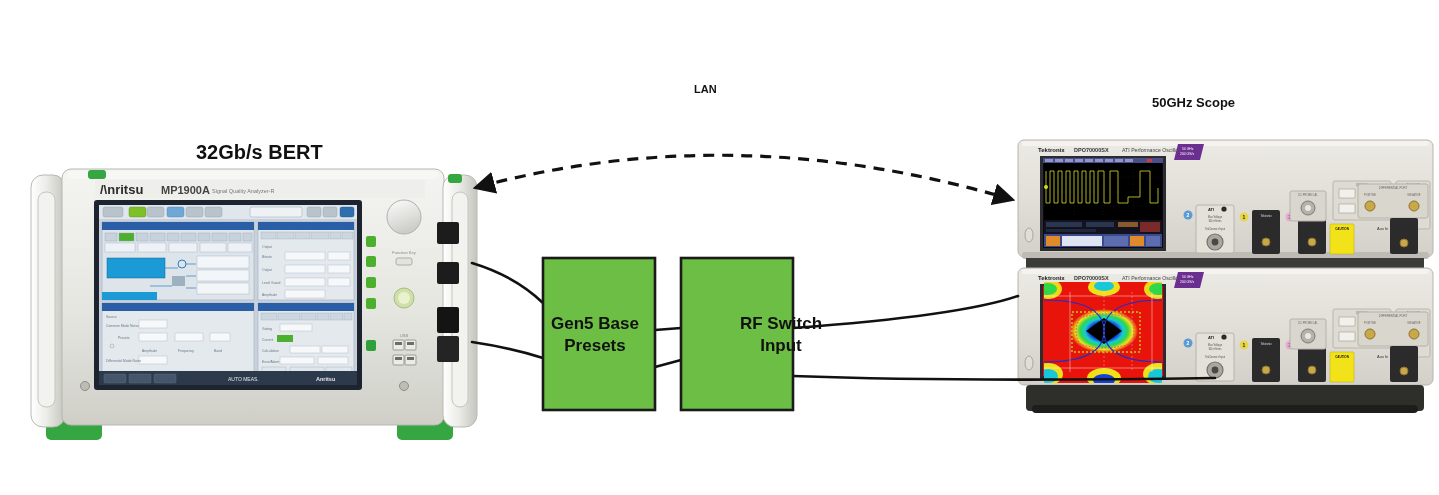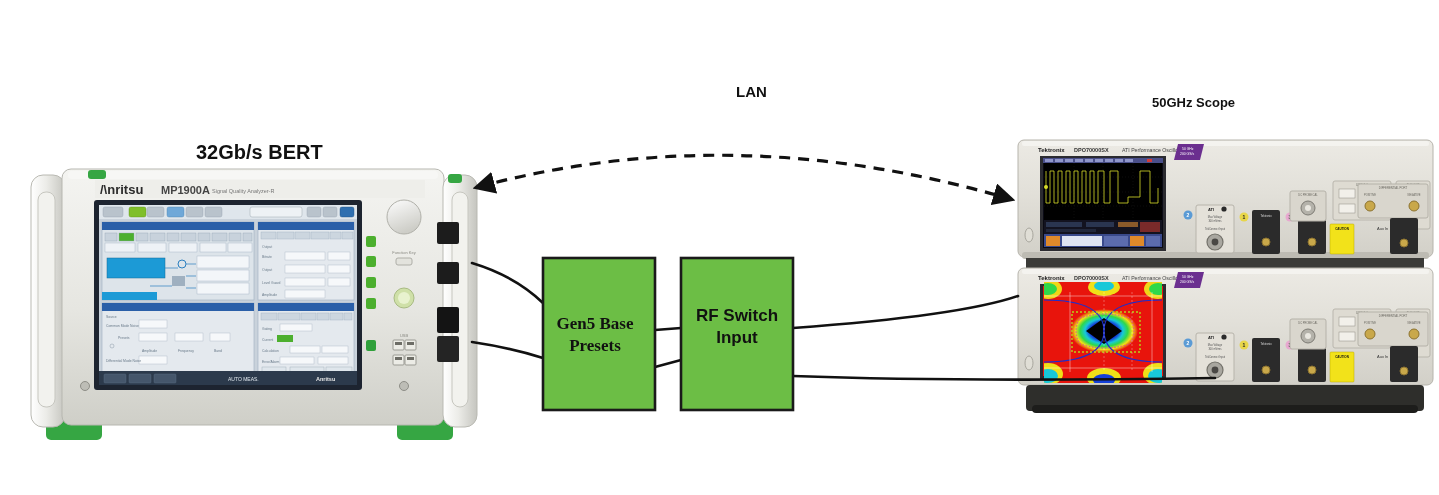--- a/index.html
+++ b/index.html
@@ -2,21 +2,21 @@
 <html><head>
 <meta charset="utf-8">
 <style>
   html,body{margin:0;padding:0;background:#ffffff;}
   body{width:1439px;height:495px;position:relative;overflow:hidden;
        font-family:"Liberation Sans","DejaVu Sans",sans-serif;}
   .stage{position:absolute;inset:0;}
   svg.layer{position:absolute;left:0;top:0;width:1439px;height:495px;}
   .lbl{position:absolute;font-weight:bold;color:#111;white-space:nowrap;}
   #label-bert{left:196px;top:141px;font-size:20px;}
-  #label-lan{left:694px;top:83px;font-size:15px;margin-left:42px;}
+  #label-lan{left:694px;top:83px;font-size:11px;}
   #label-scope{left:1152px;top:95px;font-size:13px;}
   .boxtxt{position:absolute;text-align:center;font-weight:bold;font-size:17px;
           color:#111;line-height:1.28;}
 </style>
 </head>
 <body>
 
 <div class="stage">
 
   <svg class="layer" viewBox="0 0 1439 495">
@@ -508,23 +508,23 @@
     <g>
       <rect x="543" y="258" width="112" height="152" fill="#6CBE45" stroke="#1a1a1a" stroke-width="2.6"></rect>
       <rect x="681" y="258" width="112" height="152" fill="#6CBE45" stroke="#1a1a1a" stroke-width="2.6"></rect>
     </g>
   </svg>
 
   <div class="lbl" id="label-bert">32Gb/s BERT</div>
   <div class="lbl" id="label-lan">LAN</div>
   <div class="lbl" id="label-scope">50GHz Scope</div>
 
-  <div class="boxtxt" style="left:543px;top:313px;width:104px;font-family:Liberation Serif, serif;">
+  <div class="boxtxt" style="left:543px;top:313px;width:104px;">
     <div>Gen5 Base</div>
     <div>Presets</div>
   </div>
 
-  <div class="boxtxt" style="left:681px;top:305px;width:112px;">
+  <div class="boxtxt" style="left:681px;top:313px;width:112px;padding-left:44px;">
     <div>RF Switch</div>
     <div>Input</div>
   </div>
 
 </div>
 
 </body></html>

